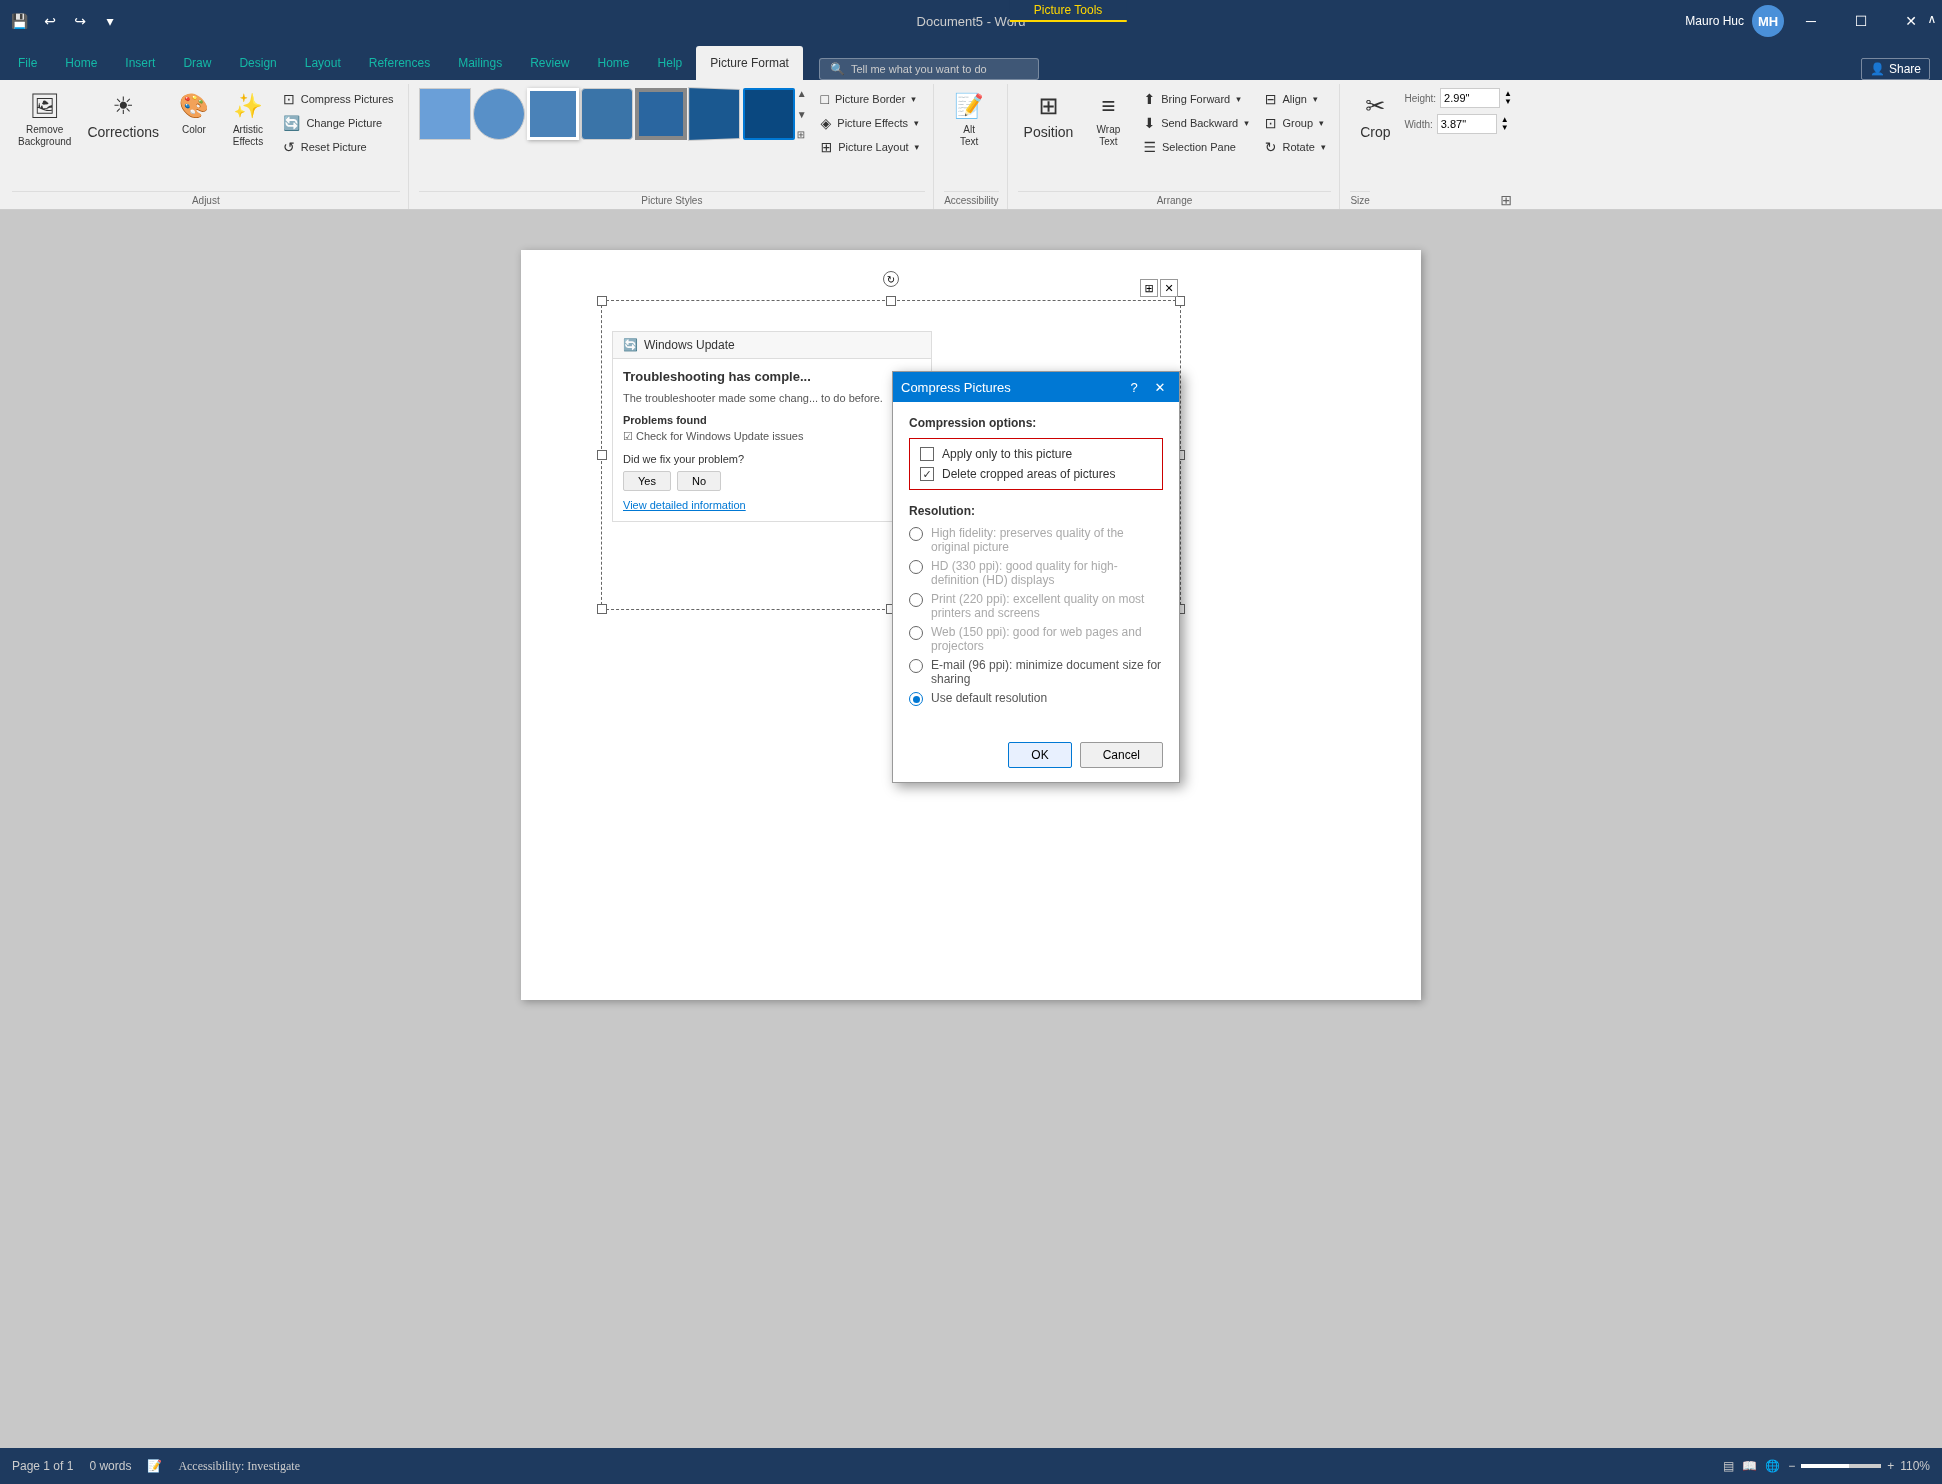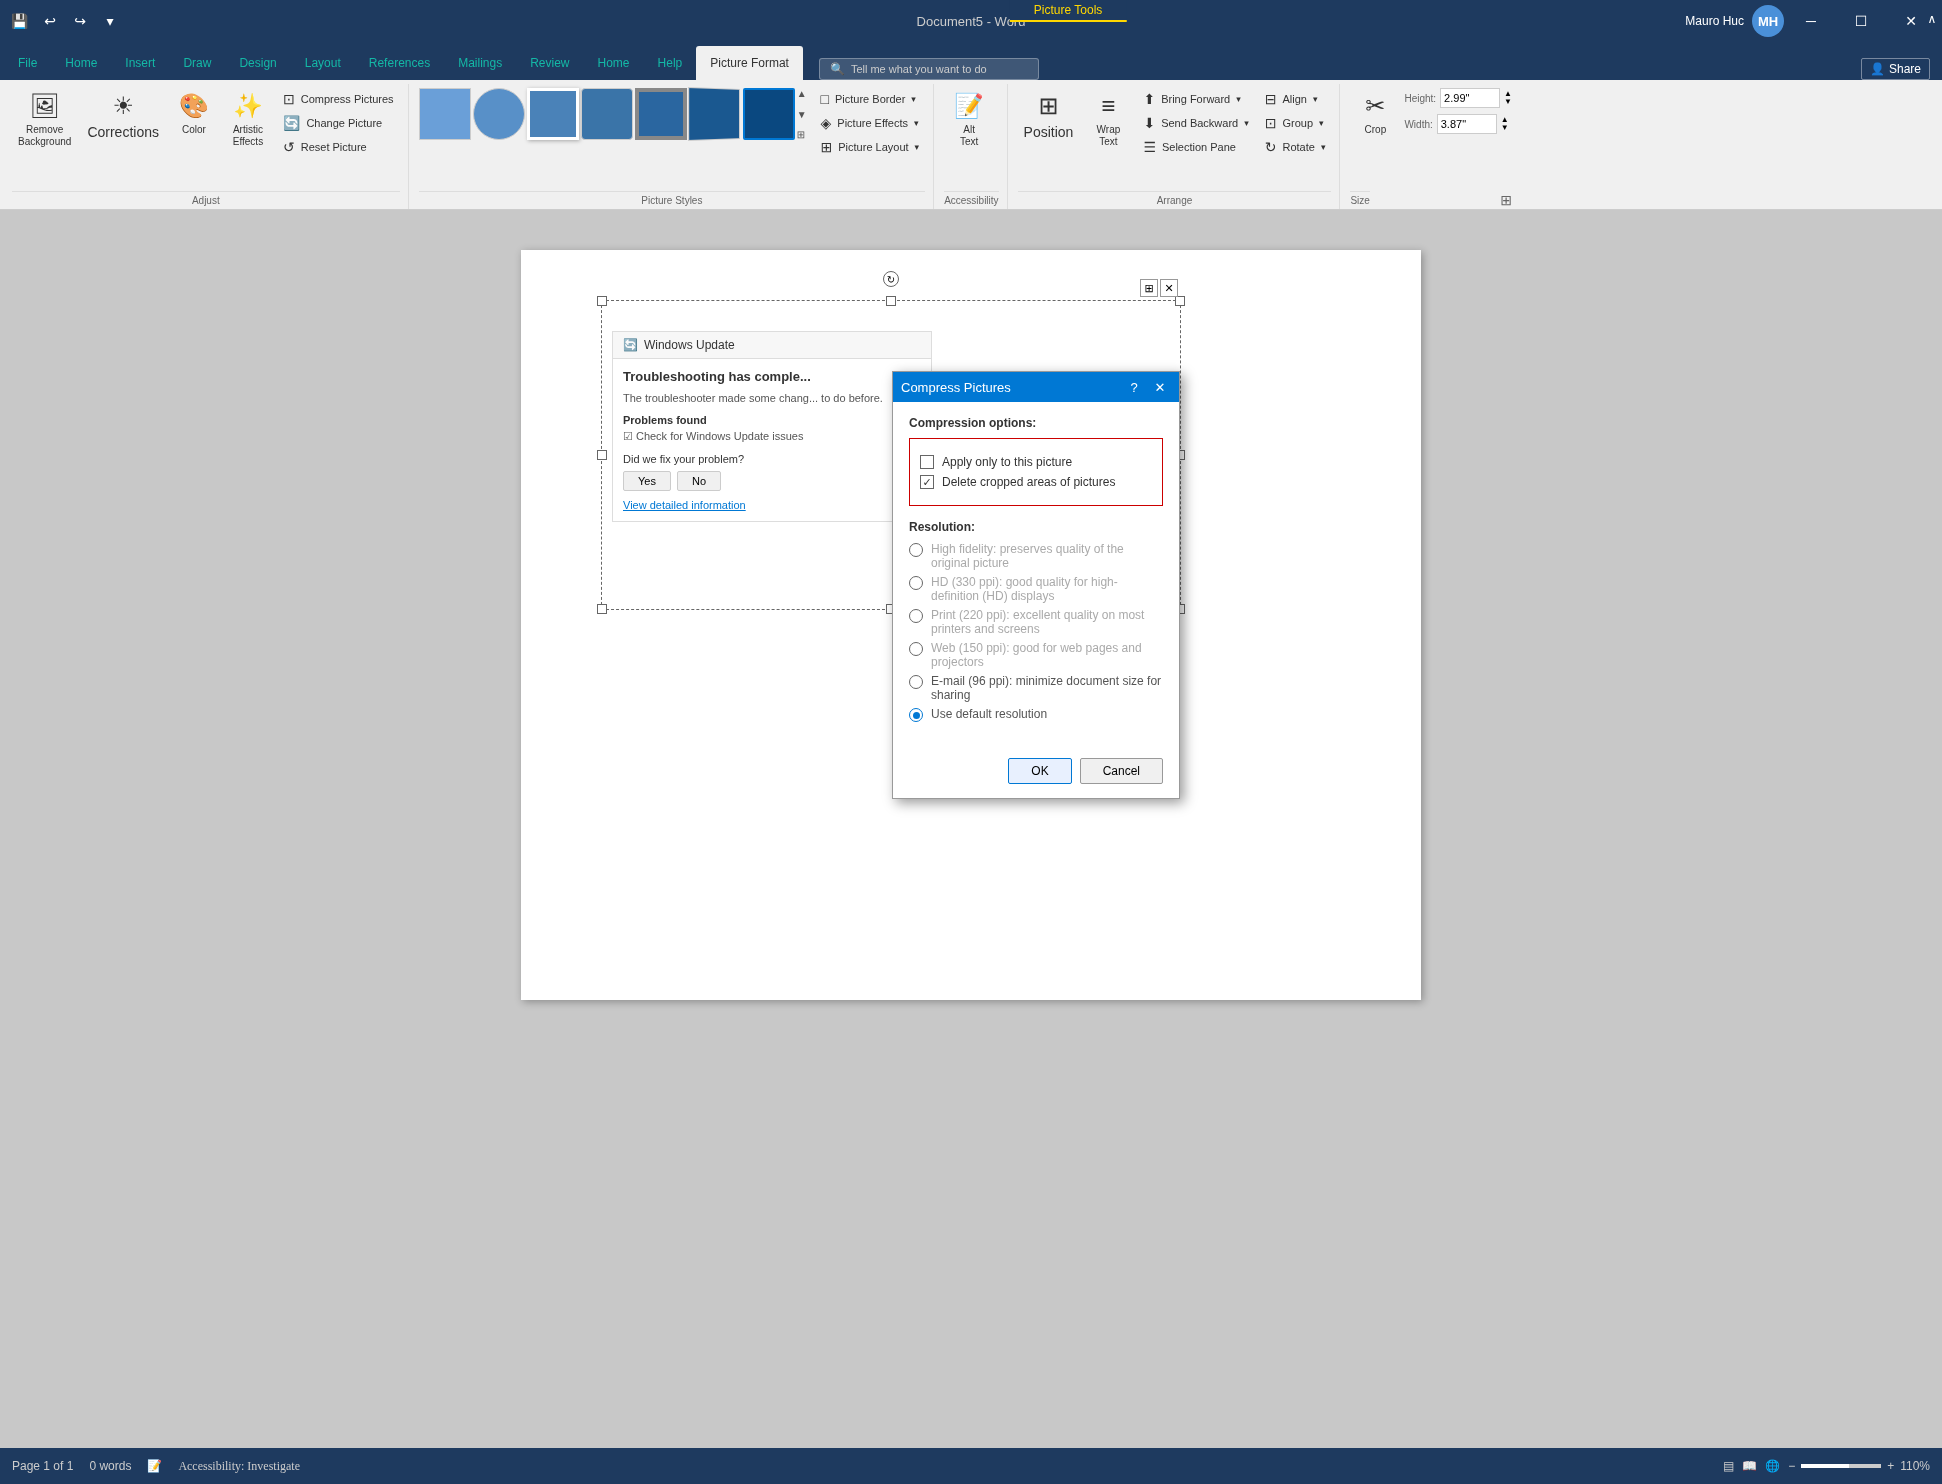--- a/index.html
+++ b/index.html
@@ -297,21 +297,21 @@
       color: #333;
     }
     .dialog-section-label {
       font-weight: 600;
       font-size: 12px;
       margin-bottom: 8px;
       color: #333;
     }
     .compression-options-box {
       border: 1px solid #cc0000;
-      padding: 16px 10px;
+      padding: 8px 10px;
       margin-bottom: 14px;
       background: white;
     }
     .checkbox-row {
       display: flex;
       align-items: center;
       gap: 8px;
       margin-bottom: 6px;
       font-size: 12px;
     }
@@ -580,21 +580,21 @@
         </div>
       </div>
     </div>
     <div class="ribbon-group-label">Arrange</div>
   </div>
 
   <div class="ribbon-group">
     <div class="ribbon-group-content">
       <div class="ribbon-btn">
         <div class="icon">✂</div>
-        <div style="font-size:10px;text-align:right;">Crop</div>
+        <div style="font-size:14px;text-align:right;">Crop</div>
       </div>
       <div class="ribbon-col" style="justify-content:center; gap:6px;">
         <div style="display:flex; align-items:center; gap:4px;">
           <span style="font-size:10px; color:#666;">Height:</span>
           <input type="text" style="width: 60px; height: 20px; border: 1px solid rgb(204, 204, 204); font-size: 11px; padding: 1px 3px;" value="2.99&quot;">
           <div style="display:flex; flex-direction:column;">
             <span style="font-size:8px; cursor:pointer; line-height:1;">▲</span>
             <span style="font-size:8px; cursor:pointer; line-height:1;">▼</span>
           </div>
         </div>

